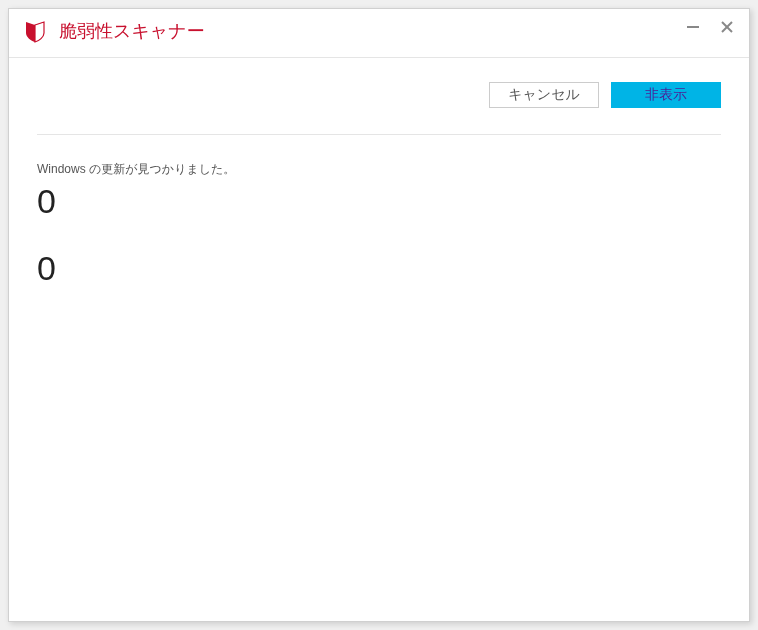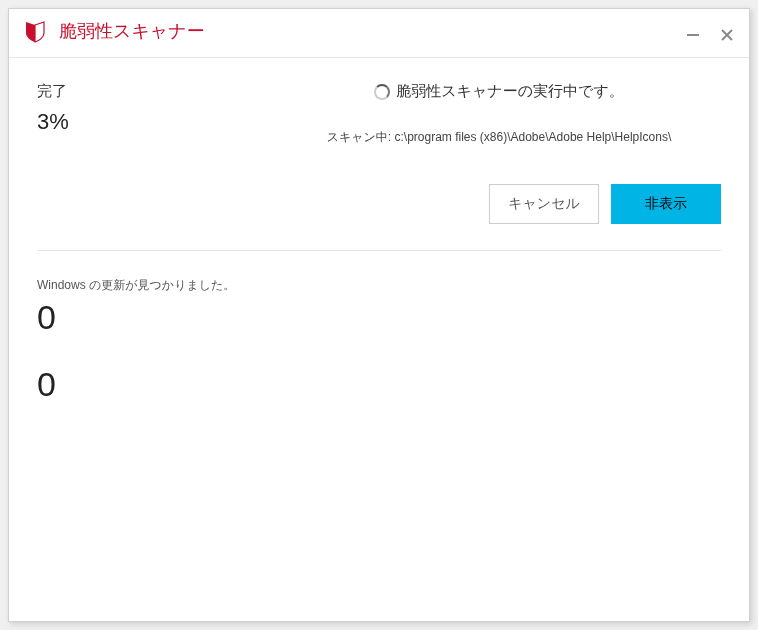--- a/index.html
+++ b/index.html
@@ -13,21 +13,21 @@
       height: 614px;
       background: #ffffff;
       border: 1px solid #d0d0d0;
       box-shadow: 2px 2px 6px rgba(0,0,0,0.15);
       position: relative;
       display: flex;
       flex-direction: column;
     }
     .titlebar {
       display: flex;
-      align-items: flex-end;
+      align-items: flex-start;
       padding: 10px 14px 14px 14px;
       border-bottom: 1px solid #e5e5e5;
     }
     .logo {
       width: 24px;
       height: 24px;
       margin-right: 12px;
     }
     .title {
       color: #c8102e;
@@ -96,34 +96,34 @@
       color: #444;
     }
     .button-row {
       display: flex;
       justify-content: flex-end;
       gap: 12px;
       padding-bottom: 26px;
     }
     .btn {
       min-width: 110px;
-      height: 40px;
+      height: 26px;
       font-size: 14px;
       border: 1px solid #ccc;
       background: #fff;
       color: #555;
       cursor: pointer;
       display: inline-flex;
       align-items: center;
       justify-content: center;
     }
     .btn.primary {
       background: #00b4e6;
       border-color: #00b4e6;
-      color: #000000;
+      color: #4c1d95;
     }
     .divider {
       height: 1px;
       background: #e5e5e5;
       margin-bottom: 26px;
     }
     .update-section {
       margin-bottom: 28px;
     }
     .update-label {
@@ -159,33 +159,20 @@
       <span class="close-icon">
         <svg width="16" height="16" viewBox="0 0 16 16">
             <line x1="3" y1="3" x2="13" y2="13" stroke="#888" stroke-width="2"></line>
             <line x1="13" y1="3" x2="3" y2="13" stroke="#888" stroke-width="2"></line>
           </svg>
       </span>
     </div>
   </div>
 
   <div class="body">
-    <div class="status-row">
-      <div class="progress-col">
-        <div class="done-label">完了</div>
-        <div class="percent">3%</div>
-      </div>
-      <div class="running-col">
-        <div class="running-line">
-          <span class="spinner"></span>
-          <span>脆弱性スキャナーの実行中です。</span>
-        </div>
-        <div class="scan-path">スキャン中: c:\program files (x86)\Adobe\Adobe Help\HelpIcons\</div>
-      </div>
-    </div>
 
     <div class="button-row">
       <button class="btn">キャンセル</button>
       <button class="btn primary">非表示</button>
     </div>
 
     <div class="divider"></div>
 
     <div class="update-section">
       <div class="update-label">Windows の更新が見つかりました。</div>

